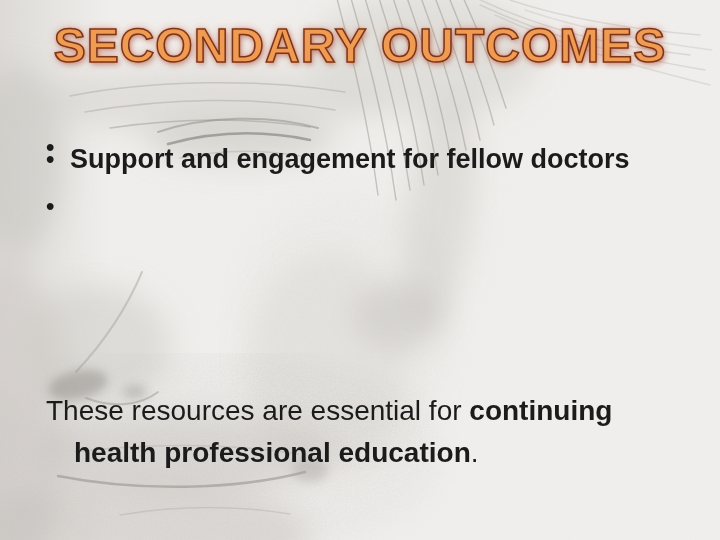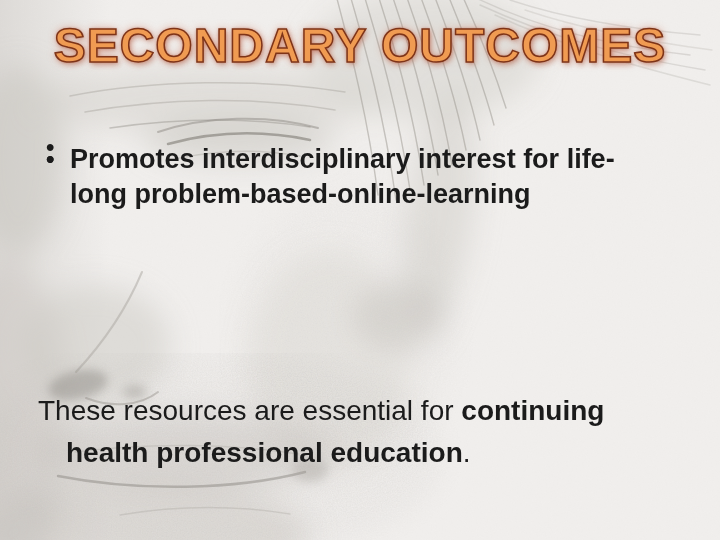--- a/index.html
+++ b/index.html
@@ -25,21 +25,21 @@
     margin:0;padding:0;list-style:none;
     color:#1b1b1b;font-weight:700;font-size:27px;line-height:35px;
   }
   .bullet-list li{position:relative;padding-left:26px;margin:0 0 12px 0;}
   .bullet-dot{
     position:absolute;left:2px;top:-1px;
     font-size:24px;font-weight:700;color:#1b1b1b;
   }
 
   .closing{
-    top:390px;left:38px;width:600px;
+    top:390px;left:46px;width:600px;
     color:#1b1b1b;font-size:28px;line-height:42px;font-weight:400;
     padding-left:28px;text-indent:-28px;
   }
   .closing .bold{font-weight:700;}
 </style>
 </head>
 <body>
 
 <svg class="bg-sketch" width="720" height="540" viewBox="0 0 720 540" aria-hidden="true">
   <defs>
@@ -136,22 +136,22 @@
 </svg>
 
 <div class="layer slide-title">SECONDARY OUTCOMES</div>
 
 <ul class="layer bullet-list">
   <li>
     <span class="bullet-dot">•</span>
   </li>
   <li>
     <span class="bullet-dot">•</span>
+    <span>Support and engagement for fellow doctors</span>
   </li>
   <li>
     <span class="bullet-dot">•</span>
-    <span>Promotes interdisciplinary interest for life-long problem-based-online-learning</span>
   </li>
 </ul>
 
 <div class="layer closing">
   <span>These resources are essential for </span><span class="bold">continuing health professional education</span><span>.</span>
 </div>
 
 </body></html>

